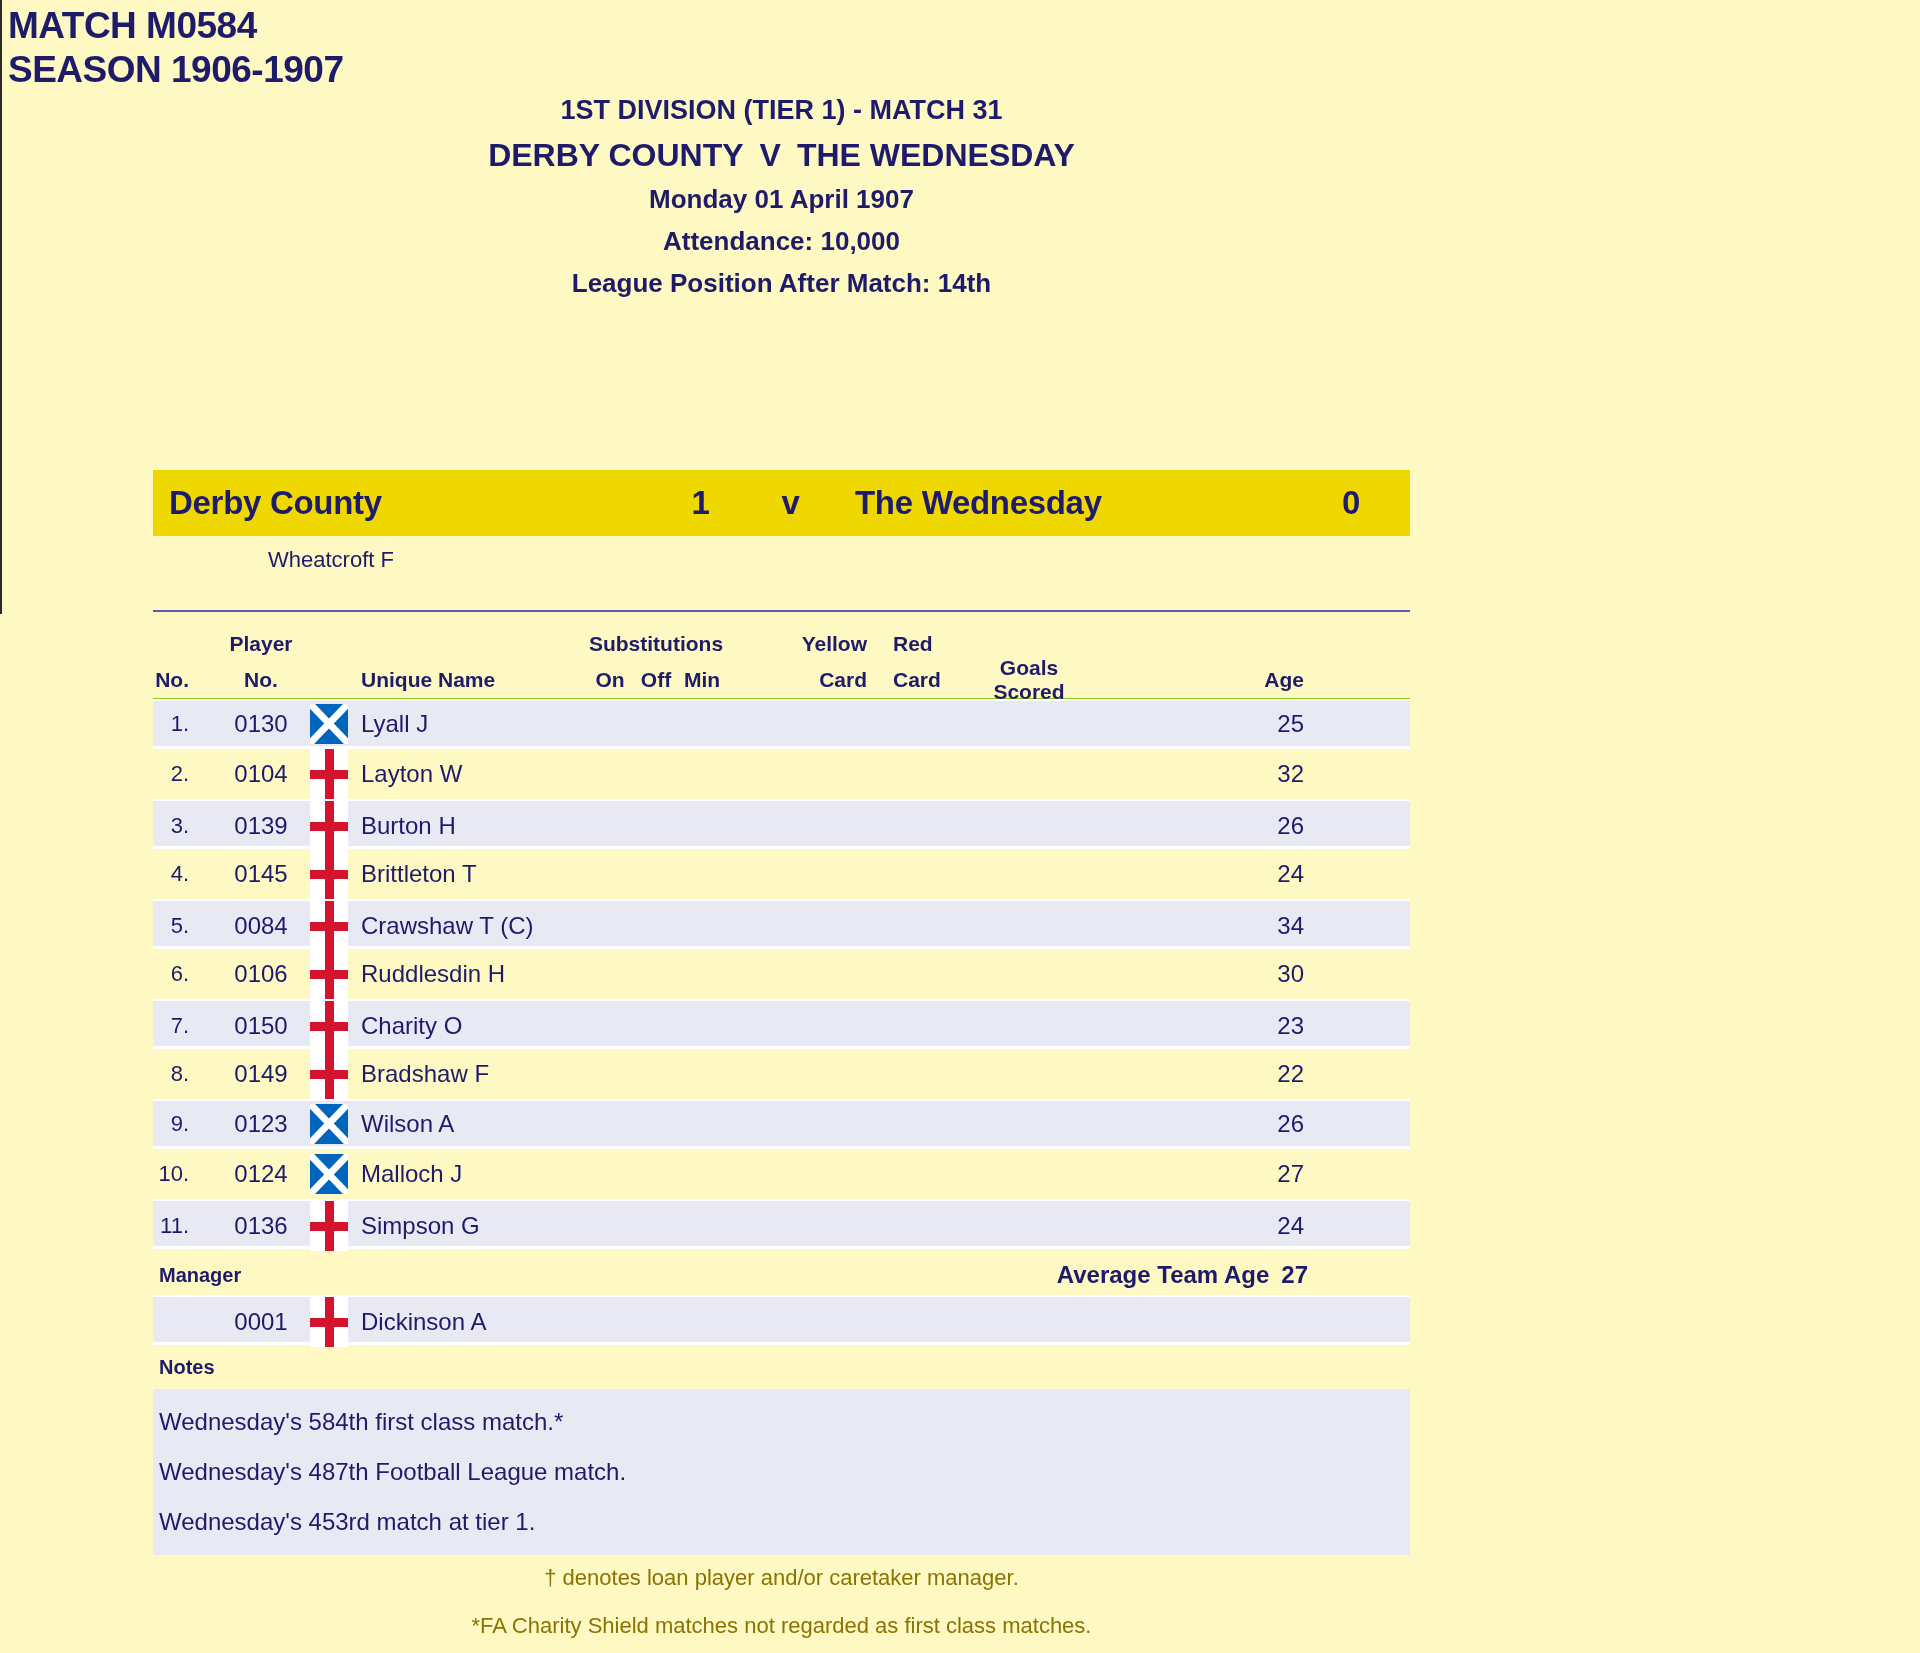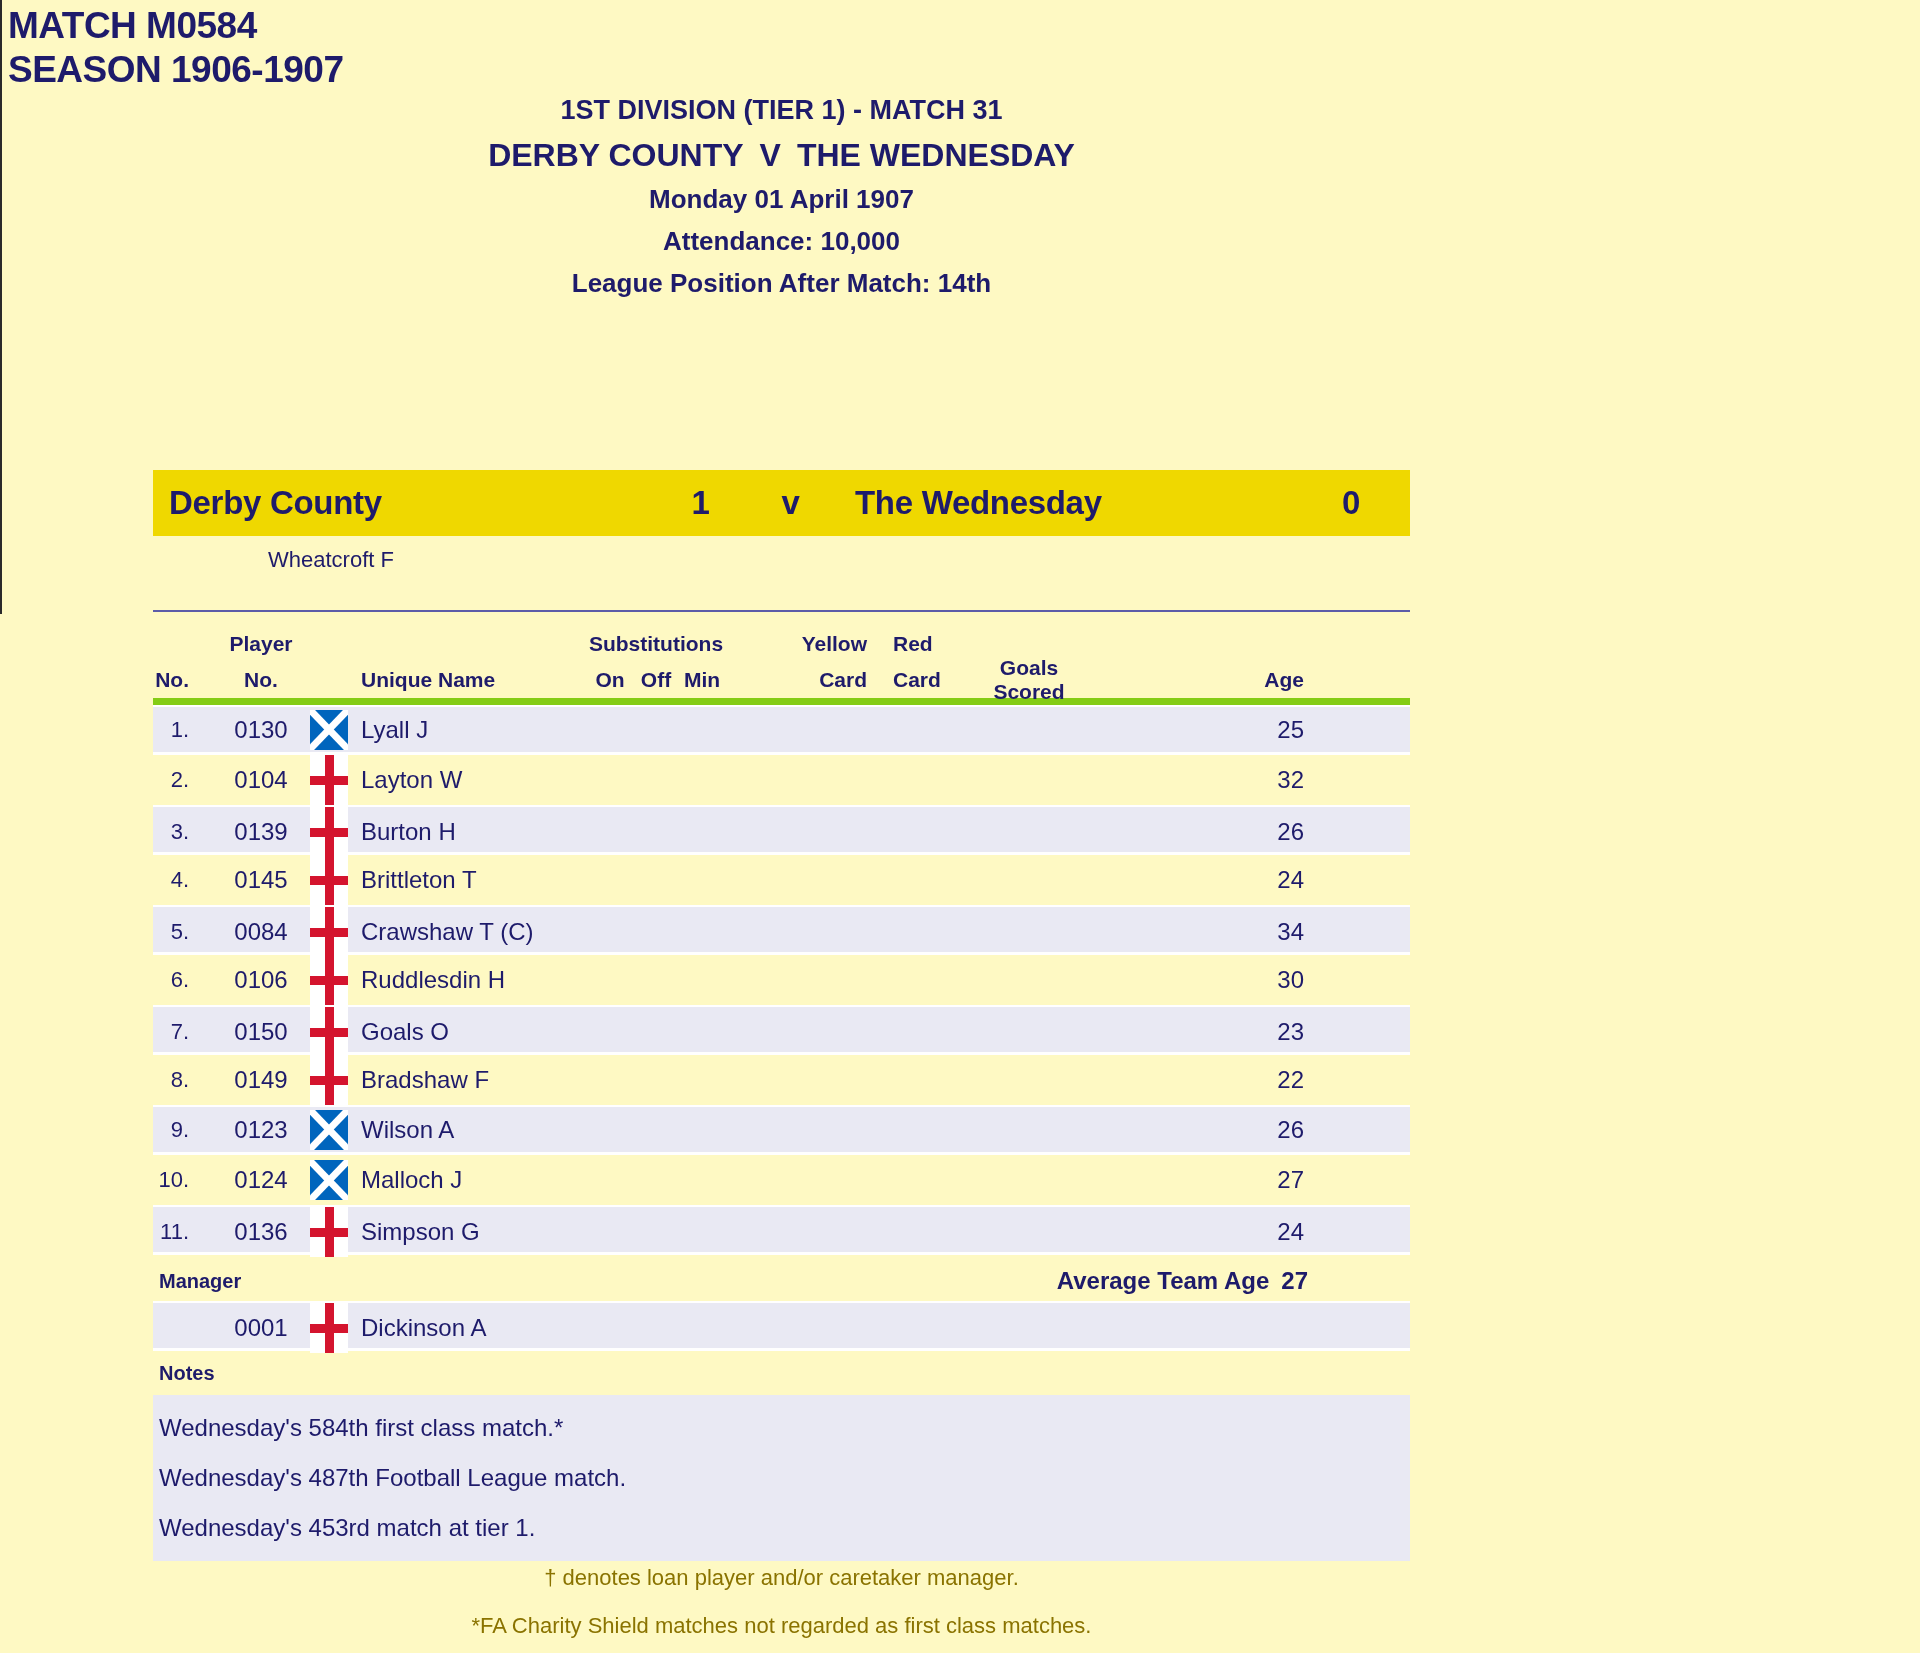--- a/index.html
+++ b/index.html
@@ -34,21 +34,21 @@
   .sb-home-score{left:500px;width:95px;text-align:center;}
   .sb-v{left:600px;width:75px;text-align:center;font-size:29px;}
   .sb-away{left:702px;}
   .sb-away-score{right:50px;width:70px;text-align:right;}
 
   .scorers{position:absolute;left:268px;top:543px;font-size:22px;height:34px;line-height:34px;}
 
   
   .table{position:absolute;left:153px;top:610px;width:1257px;}
   .grid{display:grid;grid-template-columns:48px 100px 56px 230px 46px 46px 46px 68px 88px 72px 140px 1fr 70px 102px;}
-  .thead{border-top:2px solid #5C5CA8;border-bottom:7px solid #84cc16;padding-top:6px;}
+  .thead{border-top:2px solid #5C5CA8;border-bottom:1px solid #84cc16;padding-top:6px;}
   .th{font-weight:bold;font-size:21px;}
   .thr1{height:38px;align-items:end;}
   .thr2{height:42px;align-items:center;}
   .c-no{grid-column:1;text-align:right;padding-right:12px;}
   .c-pno{grid-column:2;text-align:center;padding-left:20px;}
   .c-flag{grid-column:3;display:flex;align-items:center;justify-content:center;}
   .c-name{grid-column:4;padding-left:4px;}
   .c-on{grid-column:5;text-align:center;}
   .c-off{grid-column:6;text-align:center;}
   .c-min{grid-column:7;text-align:center;}
@@ -229,21 +229,21 @@
     <div class="c-red"></div>
     <div class="c-goals"></div>
     <div class="c-age">30</div>
   </div>
         <div class="grid row odd">
     <div class="c-no">7.</div>
     <div class="c-pno">0150</div>
     <div class="c-flag">
       <span class="flag flag-england"></span>
     </div>
-    <div class="c-name">Goals O</div>
+    <div class="c-name">Charity O</div>
     <div class="c-on"></div>
     <div class="c-off"></div>
     <div class="c-min"></div>
     <div class="c-yellow"></div>
     <div class="c-red"></div>
     <div class="c-goals"></div>
     <div class="c-age">23</div>
   </div>
         <div class="grid row even">
     <div class="c-no">8.</div>

